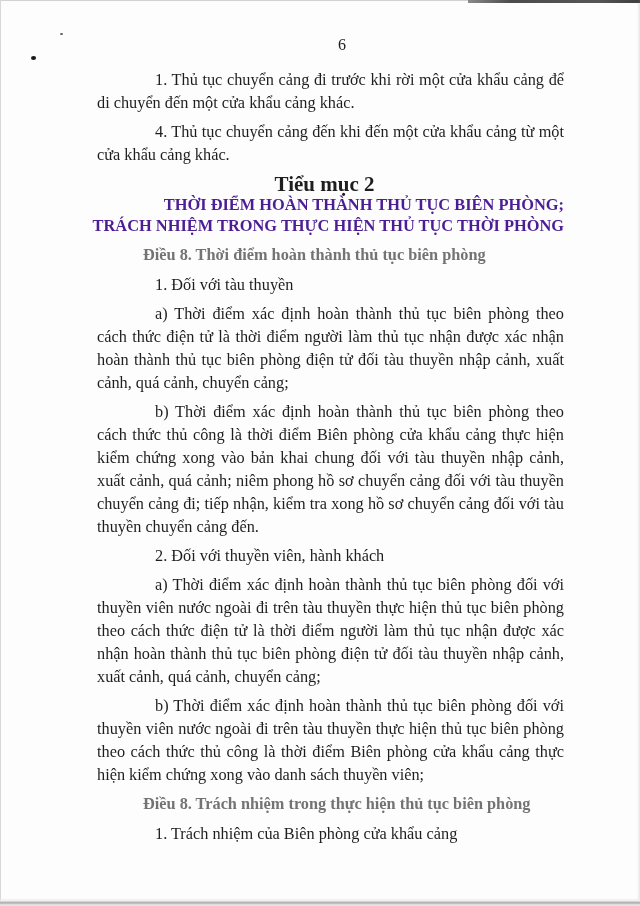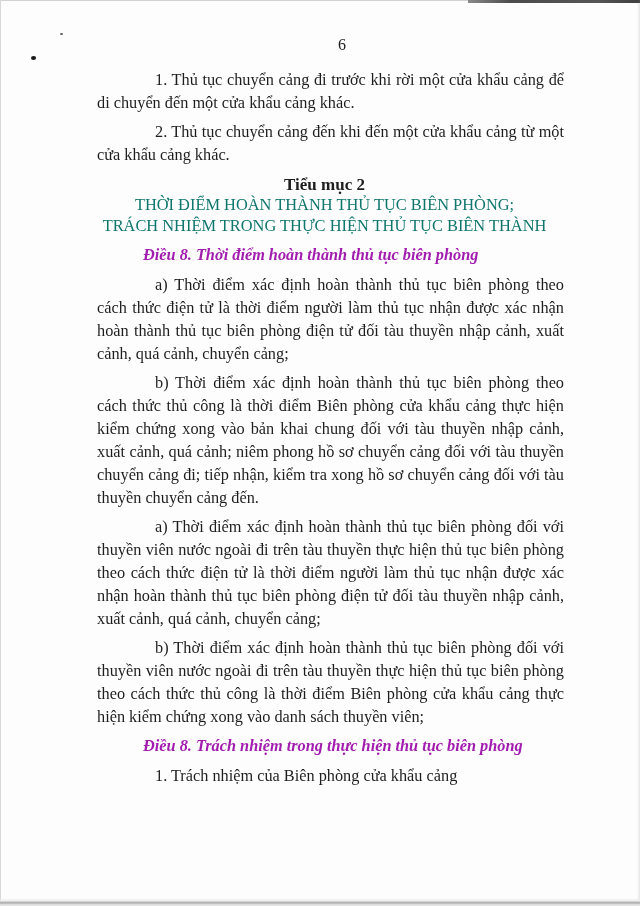--- a/index.html
+++ b/index.html
@@ -72,62 +72,63 @@
     line-height: 23px;
   }
   .doc-body p { margin: 0 0 6px 12px; }
   .paragraph {
     text-align: justify;
     text-indent: 58px;
   }
   .subsection-label {
     text-align: center;
     font-weight: bold;
-    font-size: 17px;
+    font-size: 21px;
     margin: 8px 0 0 0 !important;
     line-height: 21px;
   }
   .subsection-title {
-    text-align: center;
-    font-weight: normal;
+    text-align: right;
+    font-weight: bold;
     font-size: 16.4px;
     margin: 0 !important;
     line-height: 20.5px;
-    color: #0f766e;
+    color: #4c1d95;
   }
   .subsection-title.last { margin-bottom: 7px !important; }
   .article-heading {
     font-weight: bold;
     text-indent: 58px;
     margin: 3px 0 7px 0 !important;
-    color: #a21caf;
-    font-style: italic;
+    color: #737373;
   }
 </style>
 </head>
 <body>
 
 <div class="page">
 
   <div class="top-edge-line"></div>
   <div class="top-right-scan-bar"></div>
   <div class="left-edge-line"></div>
   <div class="right-edge-shadow"></div>
   <div class="bottom-scan-edge"></div>
   <div class="ink-speck-1"></div>
   <div class="ink-speck-2"></div>
 
   <div class="page-number">6</div>
   <div class="doc-body">
       <p class="paragraph">1. Thủ tục chuyển cảng đi trước khi rời một cửa khẩu cảng để di chuyển đến một cửa khẩu cảng khác.</p>
-      <p class="paragraph">2. Thủ tục chuyển cảng đến khi đến một cửa khẩu cảng từ một cửa khẩu cảng khác.</p>
+      <p class="paragraph">4. Thủ tục chuyển cảng đến khi đến một cửa khẩu cảng từ một cửa khẩu cảng khác.</p>
       <p class="subsection-label">Tiểu mục 2</p>
       <p class="subsection-title">THỜI ĐIỂM HOÀN THÀNH THỦ TỤC BIÊN PHÒNG;</p>
-      <p class="subsection-title last">TRÁCH NHIỆM TRONG THỰC HIỆN THỦ TỤC BIÊN THÀNH</p>
+      <p class="subsection-title last">TRÁCH NHIỆM TRONG THỰC HIỆN THỦ TỤC THỜI PHÒNG</p>
       <p class="article-heading">Điều 8. Thời điểm hoàn thành thủ tục biên phòng</p>
+      <p class="paragraph">1. Đối với tàu thuyền</p>
       <p class="paragraph">a) Thời điểm xác định hoàn thành thủ tục biên phòng theo cách thức điện tử là thời điểm người làm thủ tục nhận được xác nhận hoàn thành thủ tục biên phòng điện tử đối tàu thuyền nhập cảnh, xuất cảnh, quá cảnh, chuyển cảng;</p>
       <p class="paragraph">b) Thời điểm xác định hoàn thành thủ tục biên phòng theo cách thức thủ công là thời điểm Biên phòng cửa khẩu cảng thực hiện kiểm chứng xong vào bản khai chung đối với tàu thuyền nhập cảnh, xuất cảnh, quá cảnh; niêm phong hồ sơ chuyển cảng đối với tàu thuyền chuyển cảng đi; tiếp nhận, kiểm tra xong hồ sơ chuyển cảng đối với tàu thuyền chuyển cảng đến.</p>
+      <p class="paragraph">2. Đối với thuyền viên, hành khách</p>
       <p class="paragraph">a) Thời điểm xác định hoàn thành thủ tục biên phòng đối với thuyền viên nước ngoài đi trên tàu thuyền thực hiện thủ tục biên phòng theo cách thức điện tử là thời điểm người làm thủ tục nhận được xác nhận hoàn thành thủ tục biên phòng điện tử đối tàu thuyền nhập cảnh, xuất cảnh, quá cảnh, chuyển cảng;</p>
       <p class="paragraph">b) Thời điểm xác định hoàn thành thủ tục biên phòng đối với thuyền viên nước ngoài đi trên tàu thuyền thực hiện thủ tục biên phòng theo cách thức thủ công là thời điểm Biên phòng cửa khẩu cảng thực hiện kiểm chứng xong vào danh sách thuyền viên;</p>
       <p class="article-heading">Điều 8. Trách nhiệm trong thực hiện thủ tục biên phòng</p>
       <p class="paragraph">1. Trách nhiệm của Biên phòng cửa khẩu cảng</p>
     </div>
 </div>
 
 </body></html>

